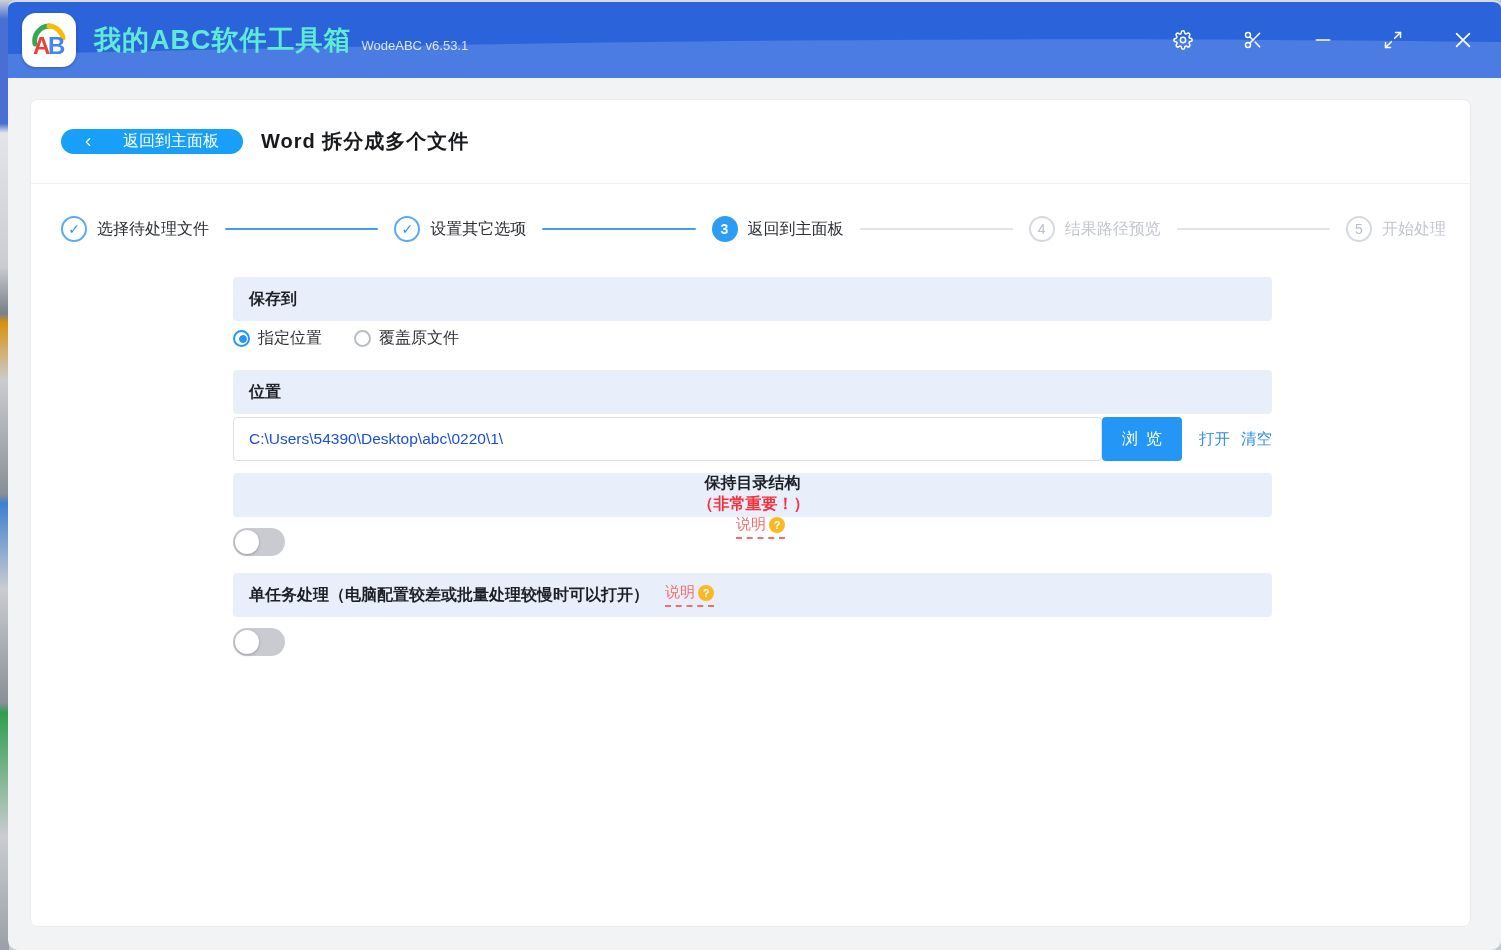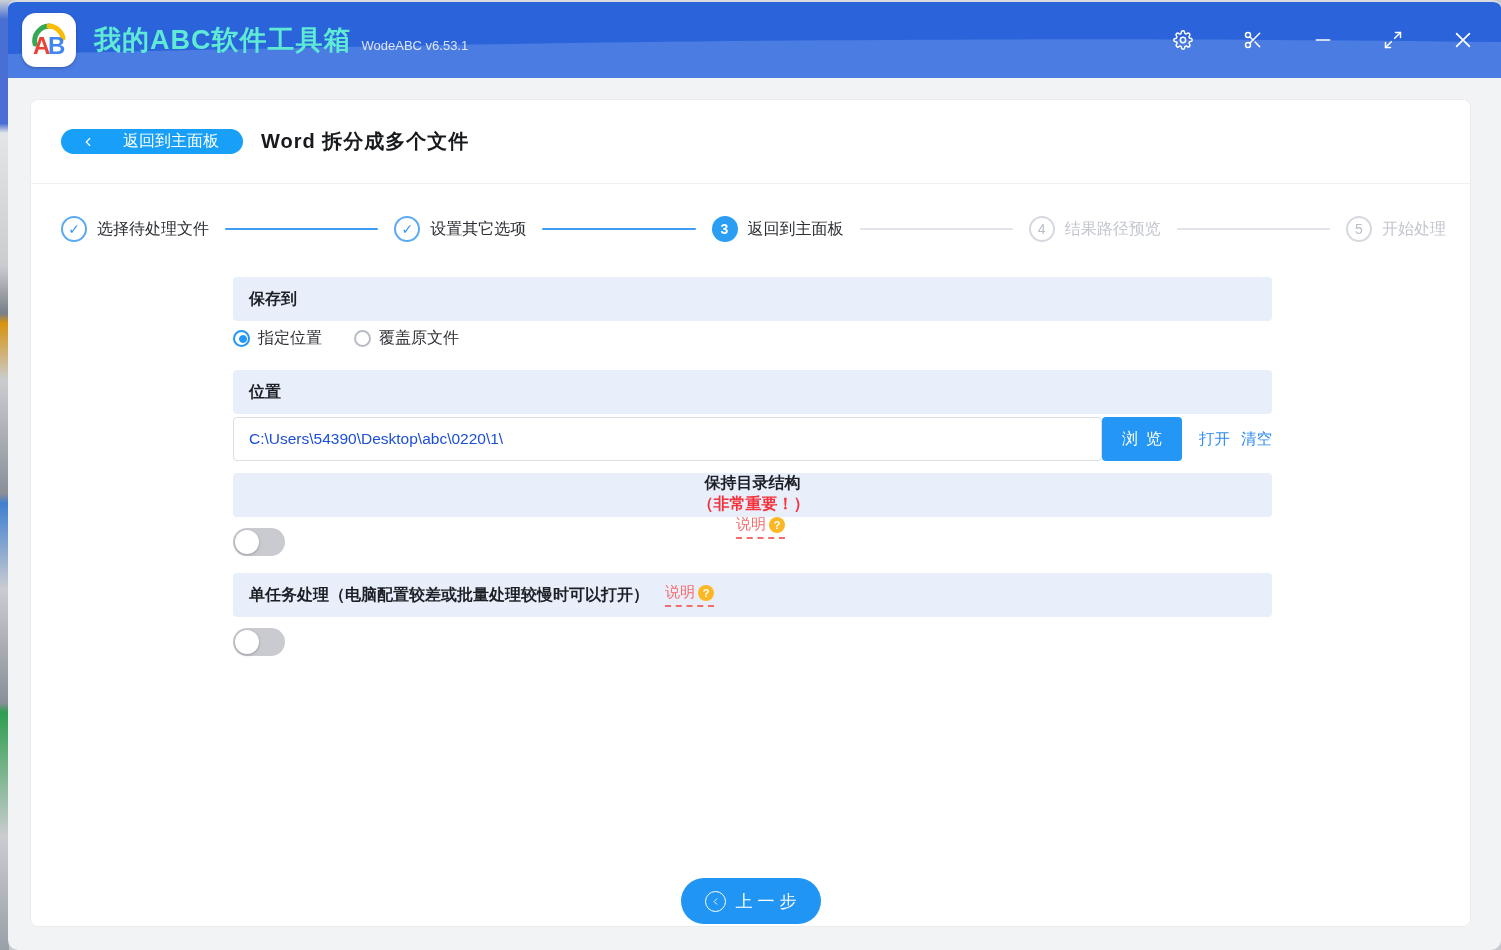--- a/index.html
+++ b/index.html
@@ -249,24 +249,16 @@
           <span class="help-icon">?</span>
         </span>
       </div>
       <div class="toggle">
         <span class="knob"></span>
       </div>
 
     </div>
 
     <div class="card-footer">
-      <button class="pill-btn">
-        <span class="circ-ic">
-          <svg width="11" height="11" viewBox="0 0 24 24">
-              <polyline points="15 18 9 12 15 6"></polyline>
-            </svg>
-        </span>
-        <span class="txt">上一步</span>
-      </button>
     </div>
 
   </div>
 </div>
 
 </body></html>

